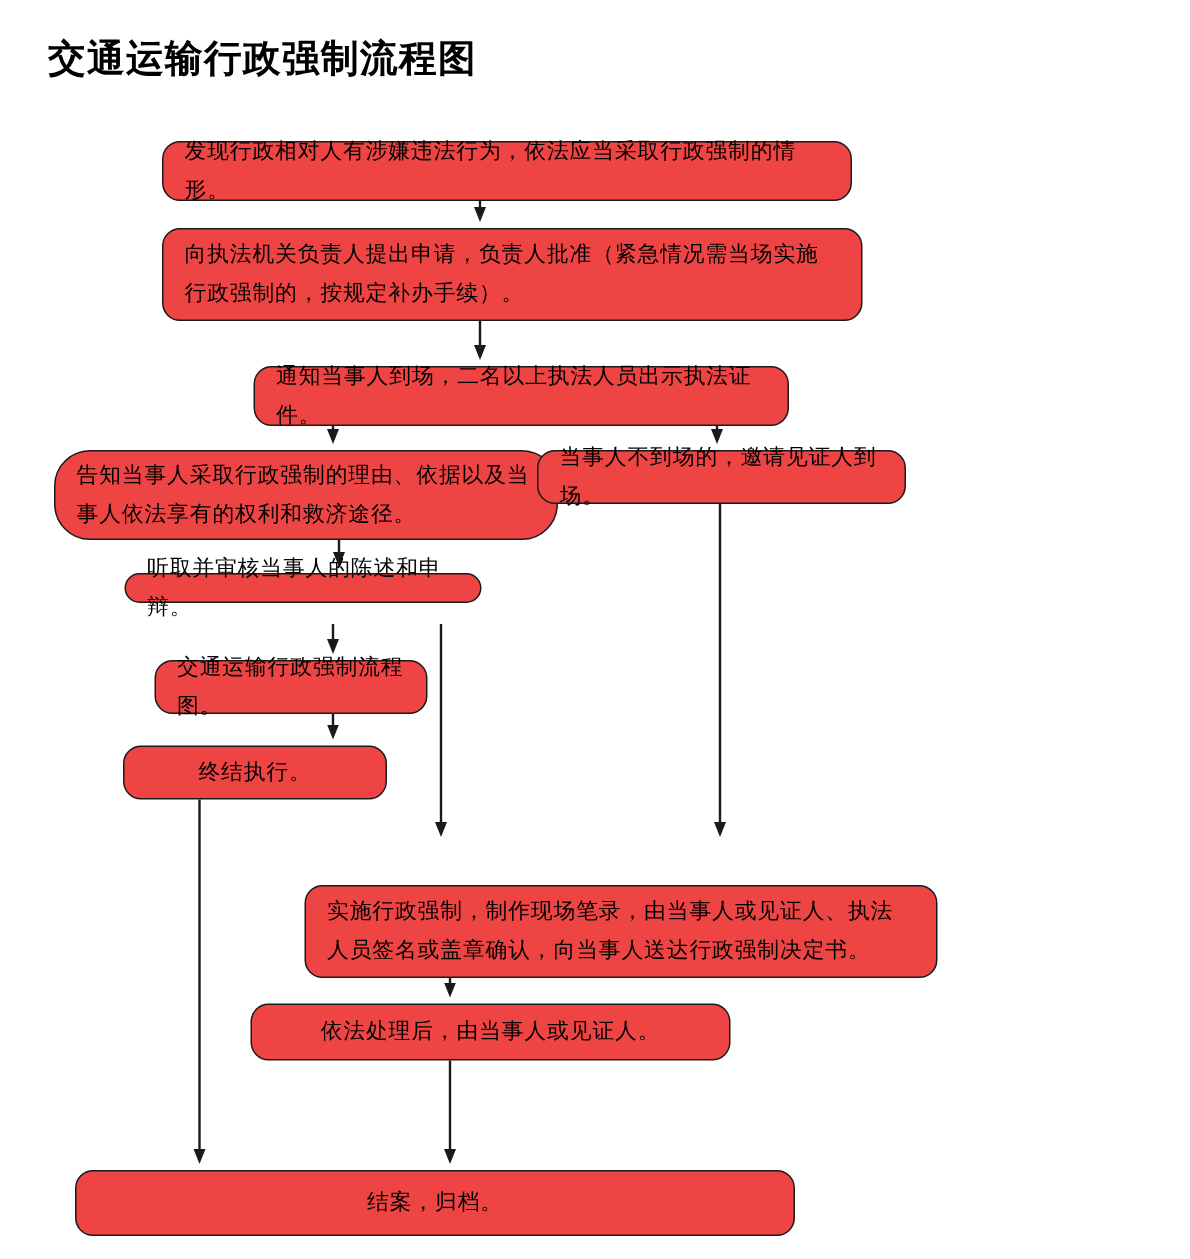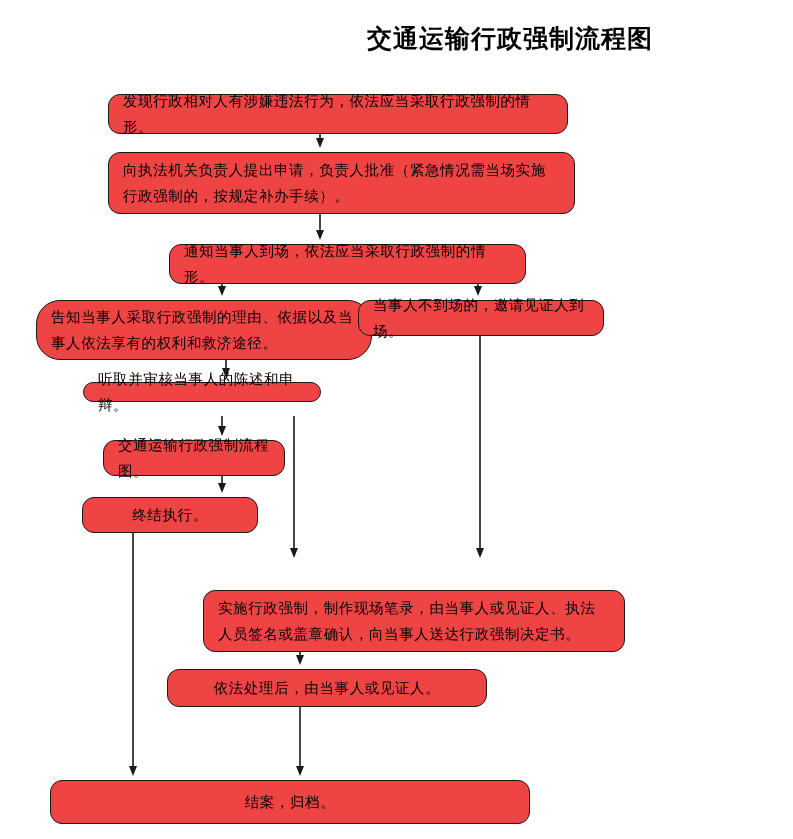--- a/index.html
+++ b/index.html
@@ -18,25 +18,26 @@
   #chart-root {
     position: relative;
     width: 793px;
     height: 839px;
   }
   #page-title {
     position: absolute;
     left: 0;
     top: 22px;
     width: 653px;
-    text-align: right;
+    text-align: left;
     font-size: 25px;
     font-weight: bold;
     letter-spacing: 1px;
     font-family: "Liberation Serif", "DejaVu Serif", serif;
+    padding-left: 32px;
   }
   svg#flow-svg {
     position: absolute;
     left: 0;
     top: 0;
     width: 793px;
     height: 839px;
   }
   .node-box {
     position: absolute;
@@ -90,21 +91,21 @@
   </svg>
 
   <div id="node-layer">
       <div class="node-box align-left" style="left: 108px; top: 94px; width: 460px; height: 40px;">
         <span class="node-text">发现行政相对人有涉嫌违法行为，依法应当采取行政强制的情形。</span>
       </div>
       <div class="node-box align-left" style="left: 108px; top: 152px; width: 467px; height: 62px; font-family: Liberation Serif, serif;">
         <span class="node-text">向执法机关负责人提出申请，负责人批准（紧急情况需当场实施行政强制的，按规定补办手续）。</span>
       </div>
       <div class="node-box align-left" style="left: 169px; top: 244px; width: 357px; height: 40px;">
-        <span class="node-text">通知当事人到场，依法应当采取行政强制的情形。</span>
+        <span class="node-text">通知当事人到场，二名以上执法人员出示执法证件。</span>
       </div>
       <div class="node-box align-left" style="left: 36px; top: 300px; width: 336px; height: 60px; border-radius: 24px;">
         <span class="node-text">告知当事人采取行政强制的理由、依据以及当事人依法享有的权利和救济途径。</span>
       </div>
       <div class="node-box align-left" style="left: 358px; top: 300px; width: 246px; height: 36px;">
         <span class="node-text">当事人不到场的，邀请见证人到场。</span>
       </div>
       <div class="node-box align-left" style="left: 83px; top: 382px; width: 238px; height: 20px;">
         <span class="node-text">听取并审核当事人的陈述和申辩。</span>
       </div>

